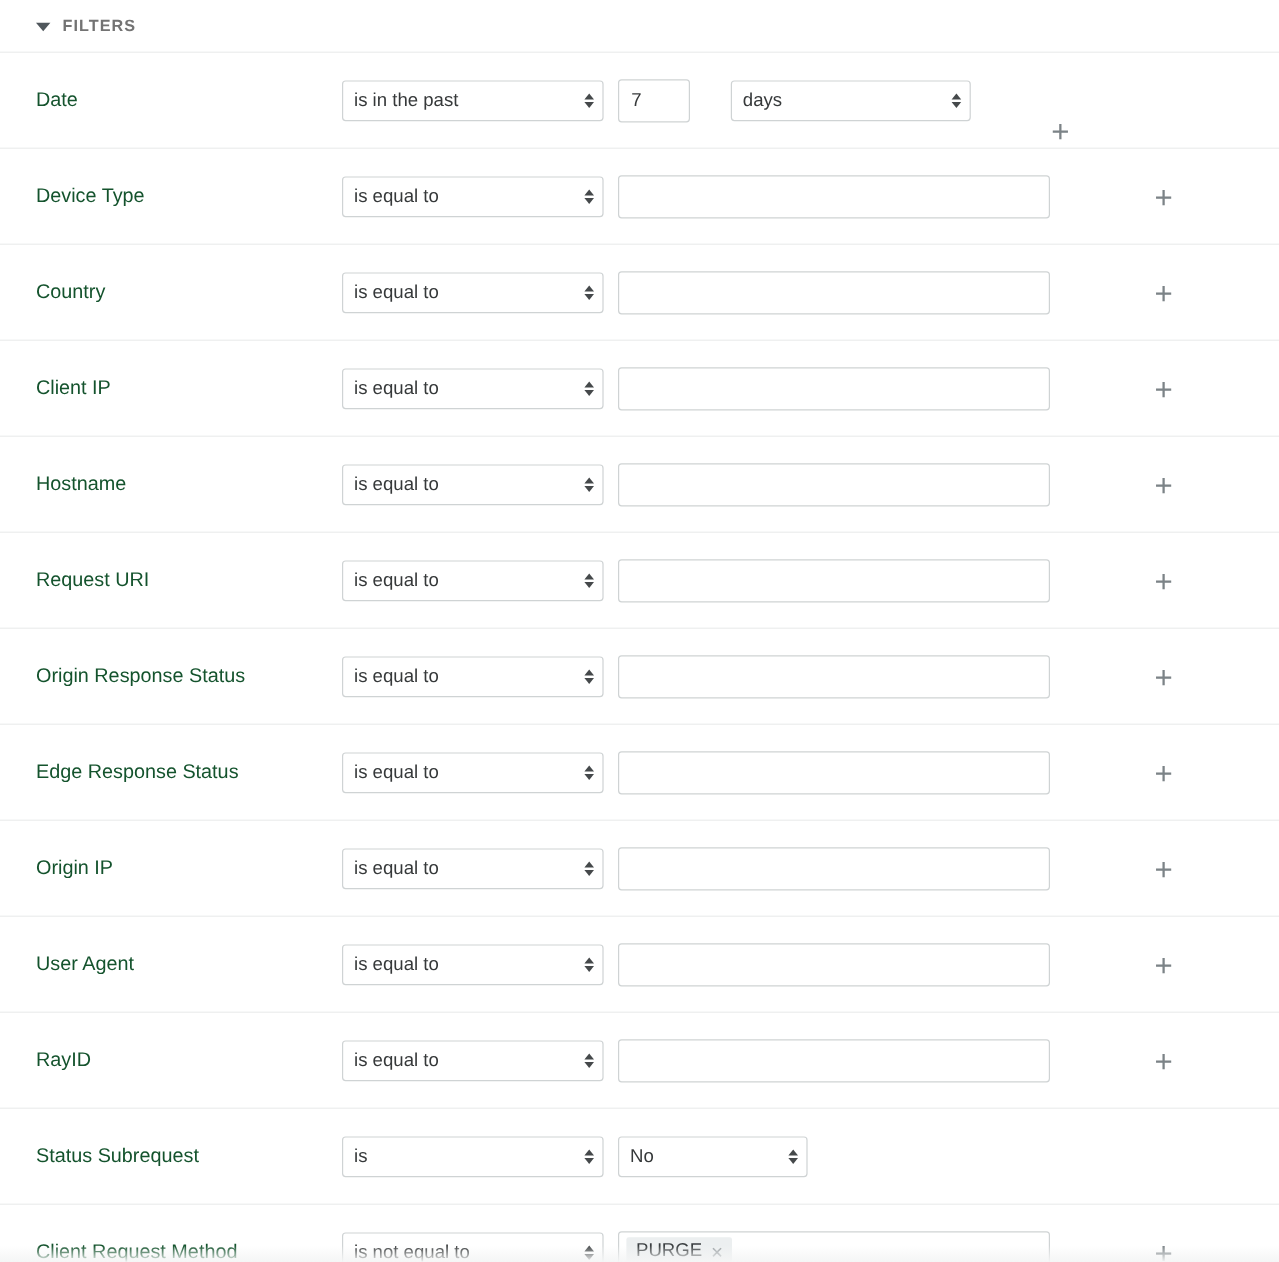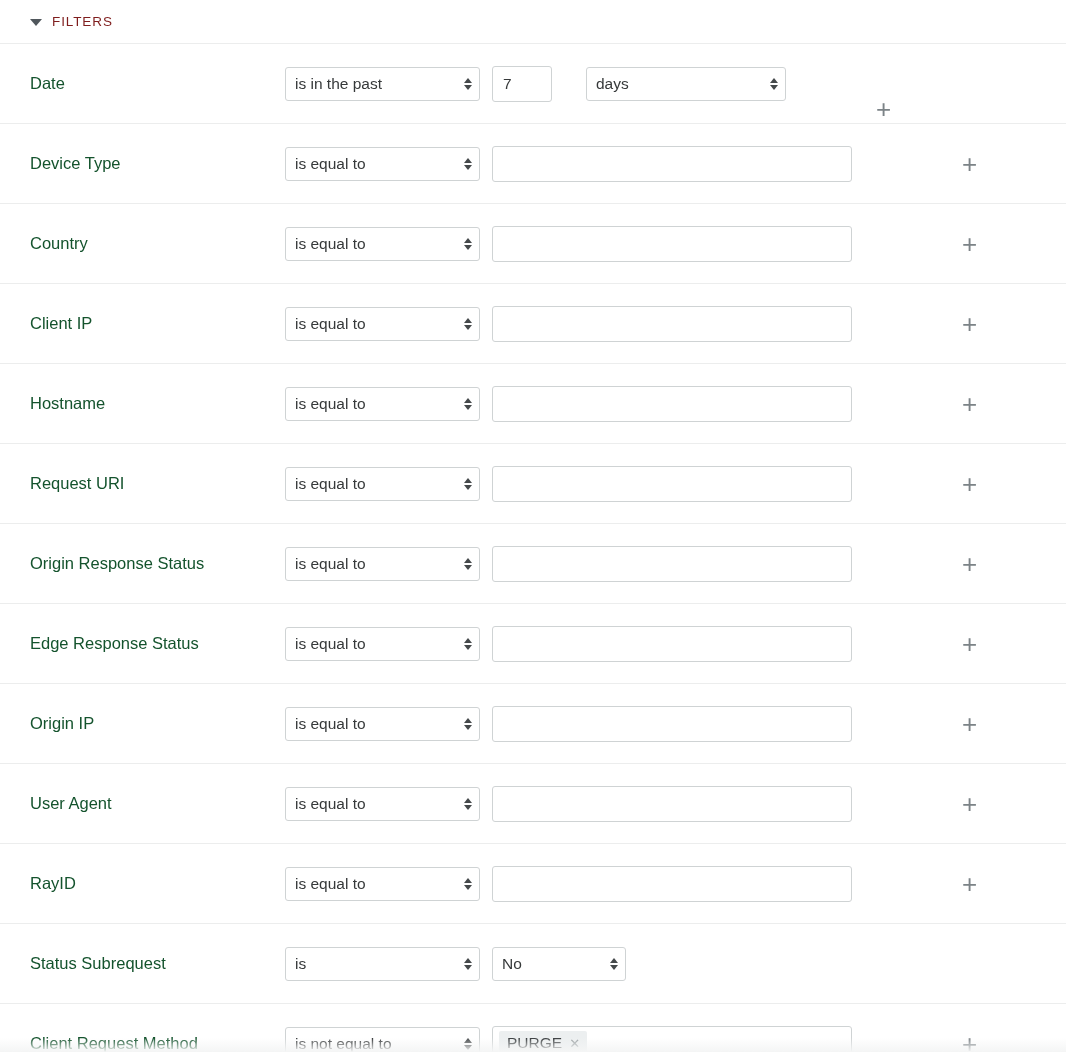--- a/index.html
+++ b/index.html
@@ -31,22 +31,22 @@
     width: 0;
     height: 0;
     border-left: 6px solid transparent;
     border-right: 6px solid transparent;
     border-top: 7px solid #50575c;
     margin-top: 2px;
   }
   .filters-title {
     font-size: 13.5px;
     letter-spacing: 0.9px;
-    font-weight: normal;
-    color: #7f1d1d;
+    font-weight: bold;
+    color: #737373;
   }
 
   .filter-row {
     display: flex;
     align-items: center;
     border-top: 1px solid #eceded;
     min-height: 80px;
     padding: 0 0 0 30px;
     position: relative;
   }
@@ -94,23 +94,23 @@
     border-right: 4px solid transparent;
     border-bottom: 5px solid #45494b;
   }
   .arrows .down {
     width: 0; height: 0;
     border-left: 4px solid transparent;
     border-right: 4px solid transparent;
     border-top: 5px solid #45494b;
   }
 
-  .op-select { width: 195px; }
+  .op-select { width: 218px; }
   .unit-select { width: 200px; margin-left: 22px; }
-  .bool-select { width: 134px; }
+  .bool-select { width: 158px; }
 
   .value-input {
     border: 1px solid #cfd3d4;
     border-radius: 3px;
     background: #ffffff;
     height: 36px;
     font-size: 15.5px;
     font-family: "Liberation Sans", sans-serif;
     color: #36393a;
     padding: 0 10px;

